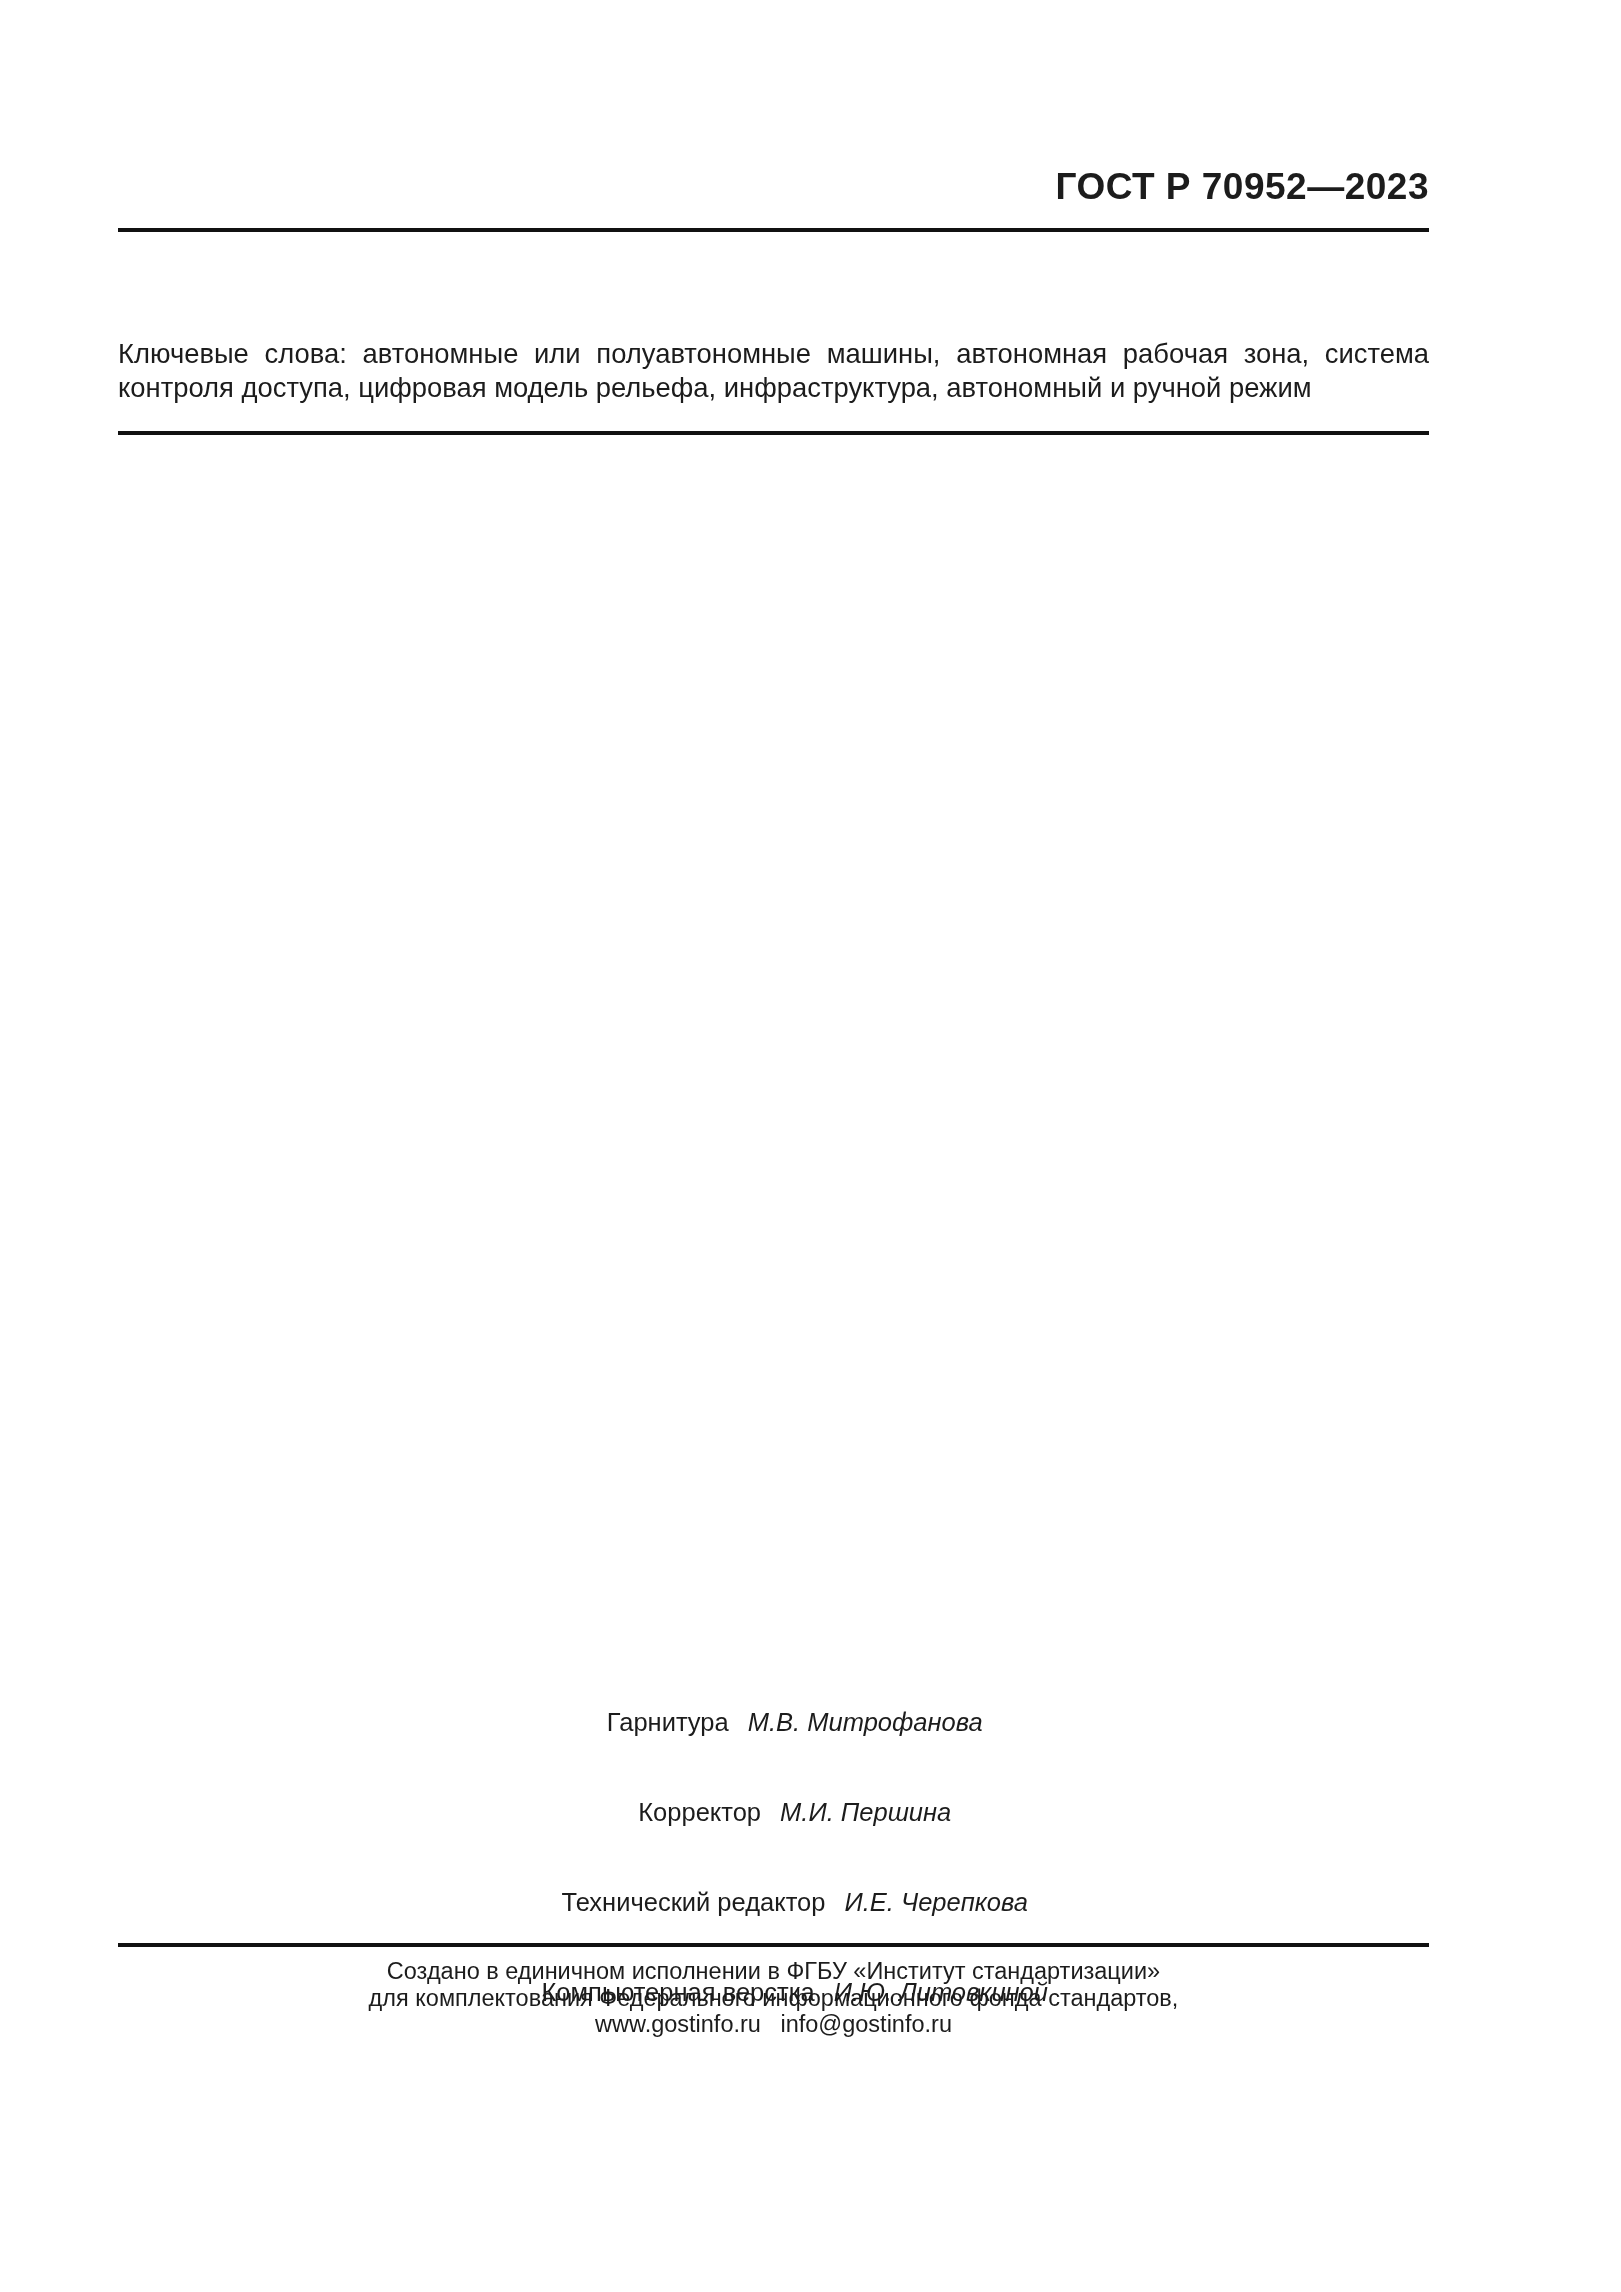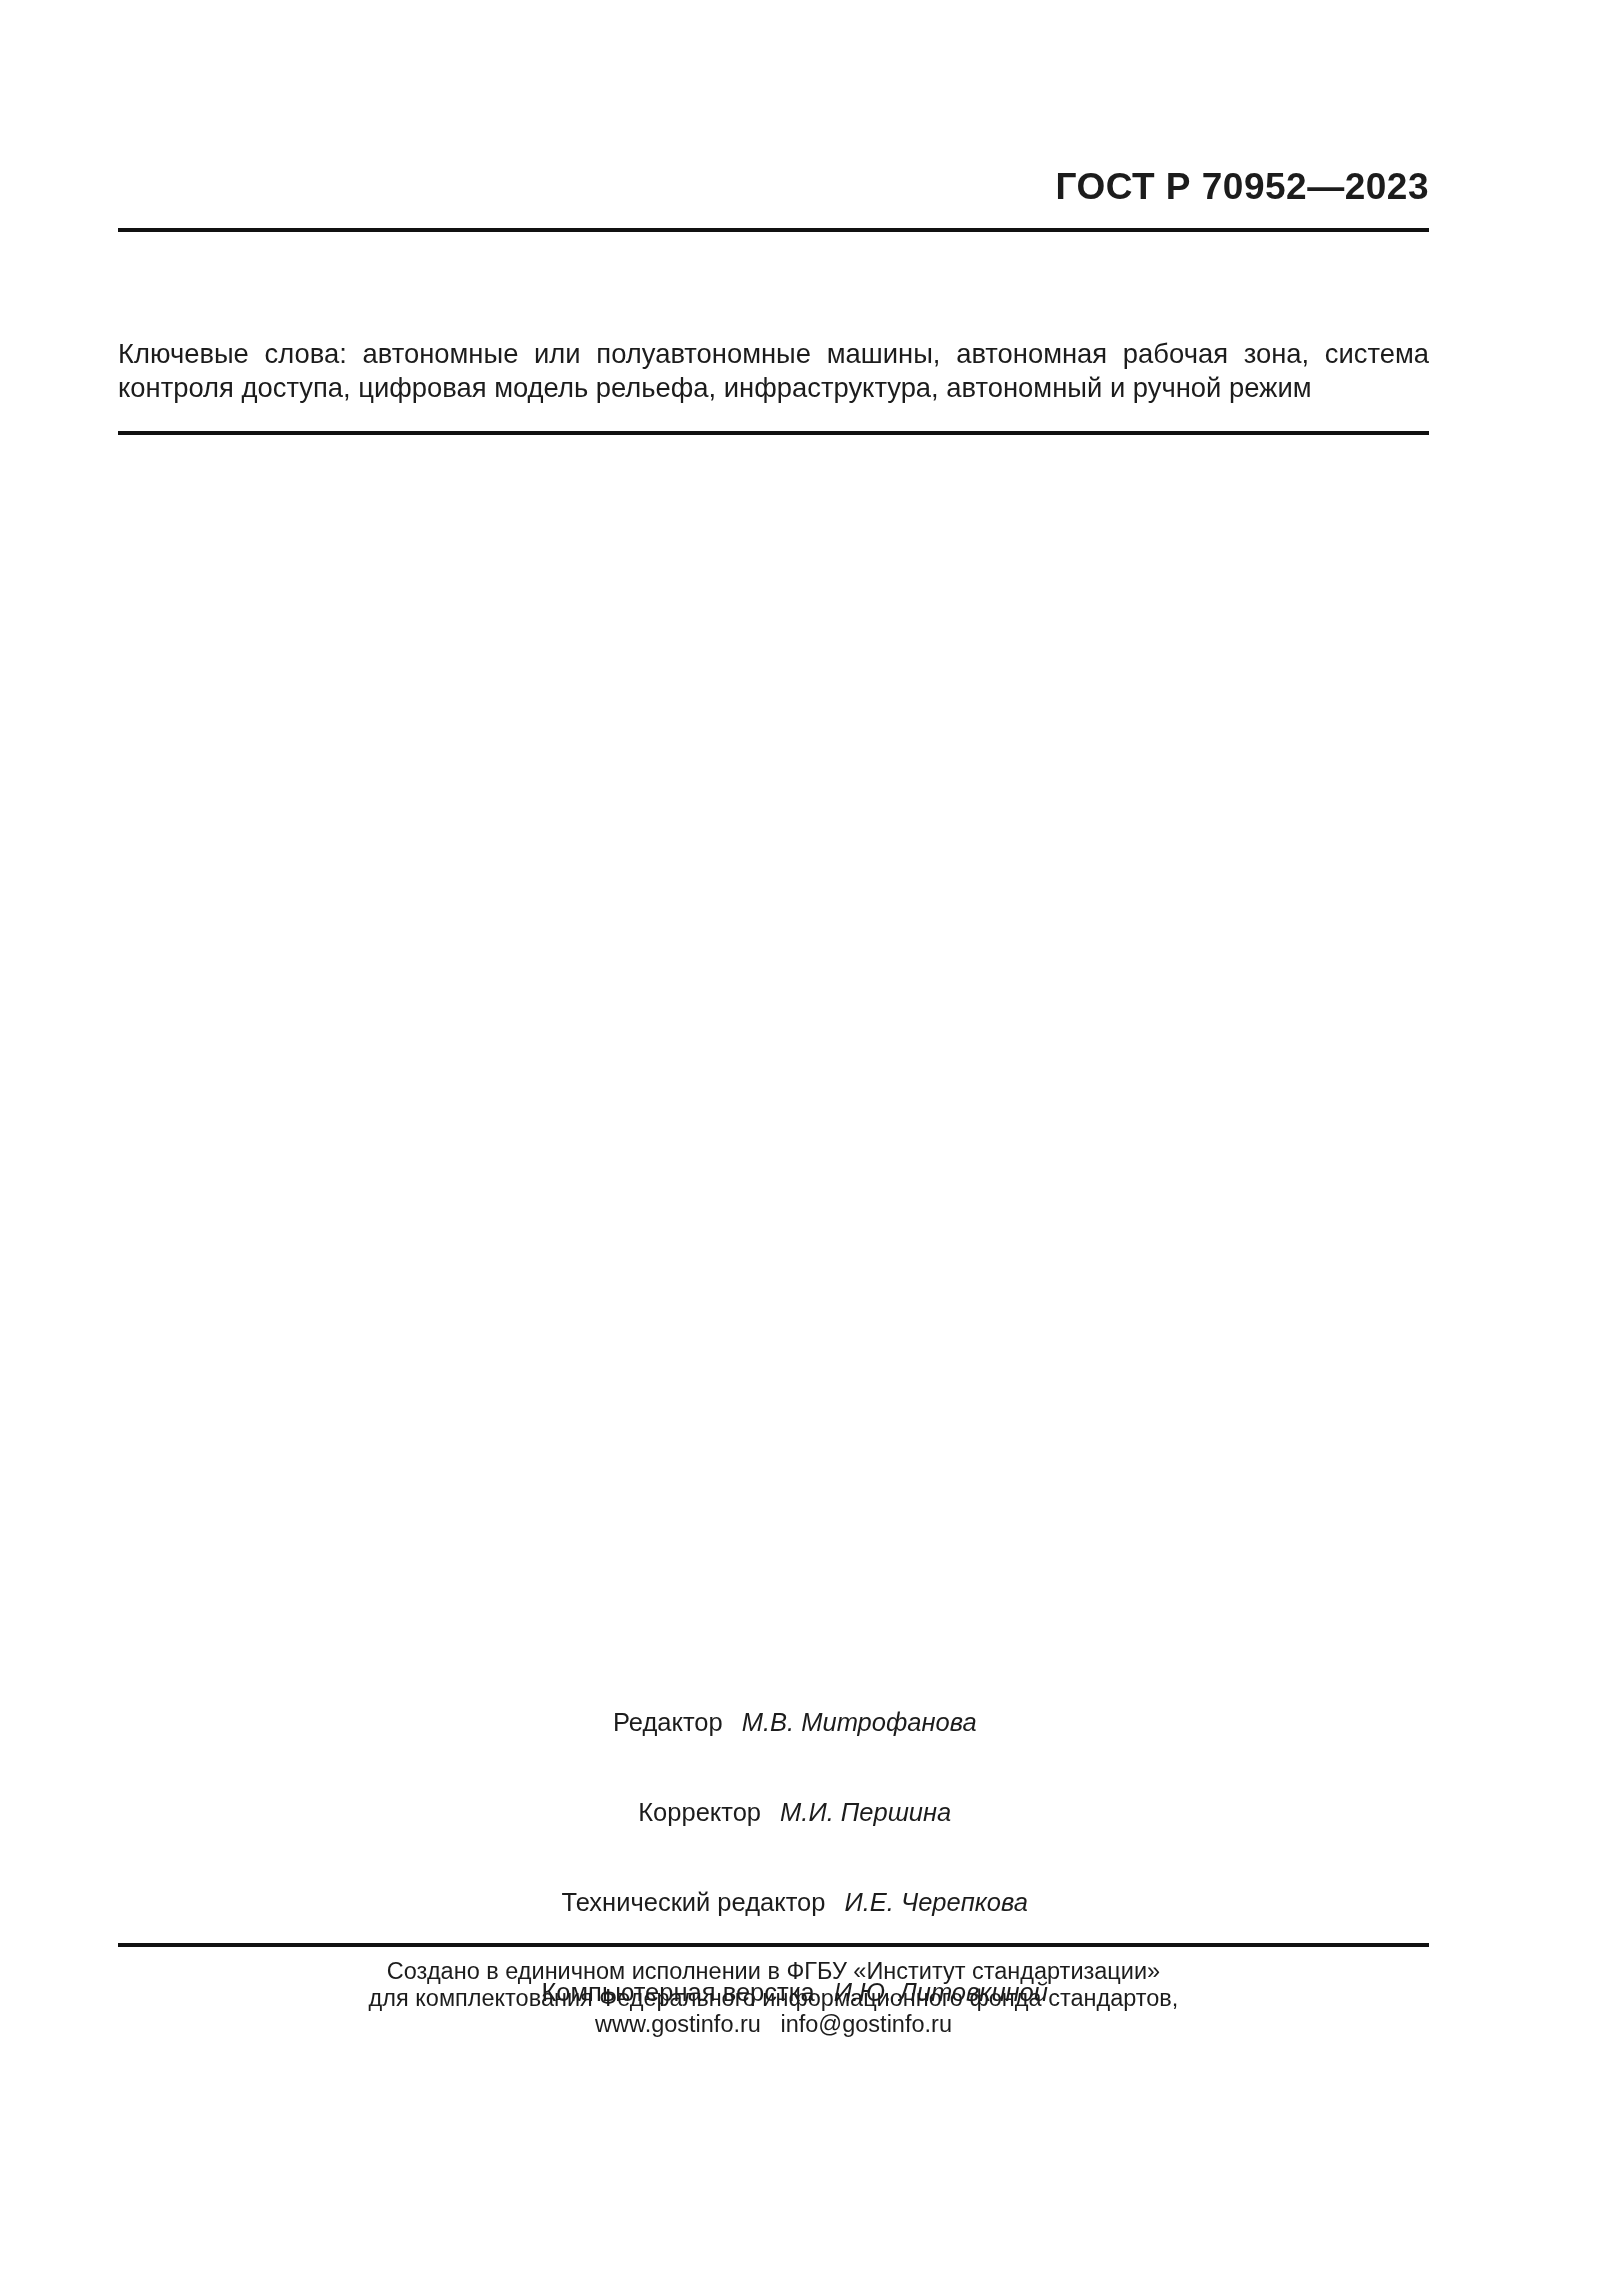--- a/index.html
+++ b/index.html
@@ -95,21 +95,21 @@
 
   <div class="content keywords">
     <div class="kw-just">Ключевые слова: автономные или полуавтономные машины, автономная рабочая зона, система</div>
     <div>контроля доступа, цифровая модель рельефа, инфраструктура, автономный и ручной режим</div>
   </div>
 
   <div class="rule rule-2"></div>
 
   <div class="content credits">
     <div class="credit-line">
-      <span>Редактор </span><span class="credit-name">М.В. Митрофанова</span>
+      <span>Гарнитура </span><span class="credit-name">М.В. Митрофанова</span>
     </div>
     <div class="credit-line">
       <span>Корректор </span><span class="credit-name">М.И. Першина</span>
     </div>
     <div class="credit-line">
       <span>Технический редактор </span><span class="credit-name">И.Е. Черепкова</span>
     </div>
     <div class="credit-line">
       <span>Компьютерная верстка </span><span class="credit-name">И.Ю. Литовкиной</span>
     </div>

